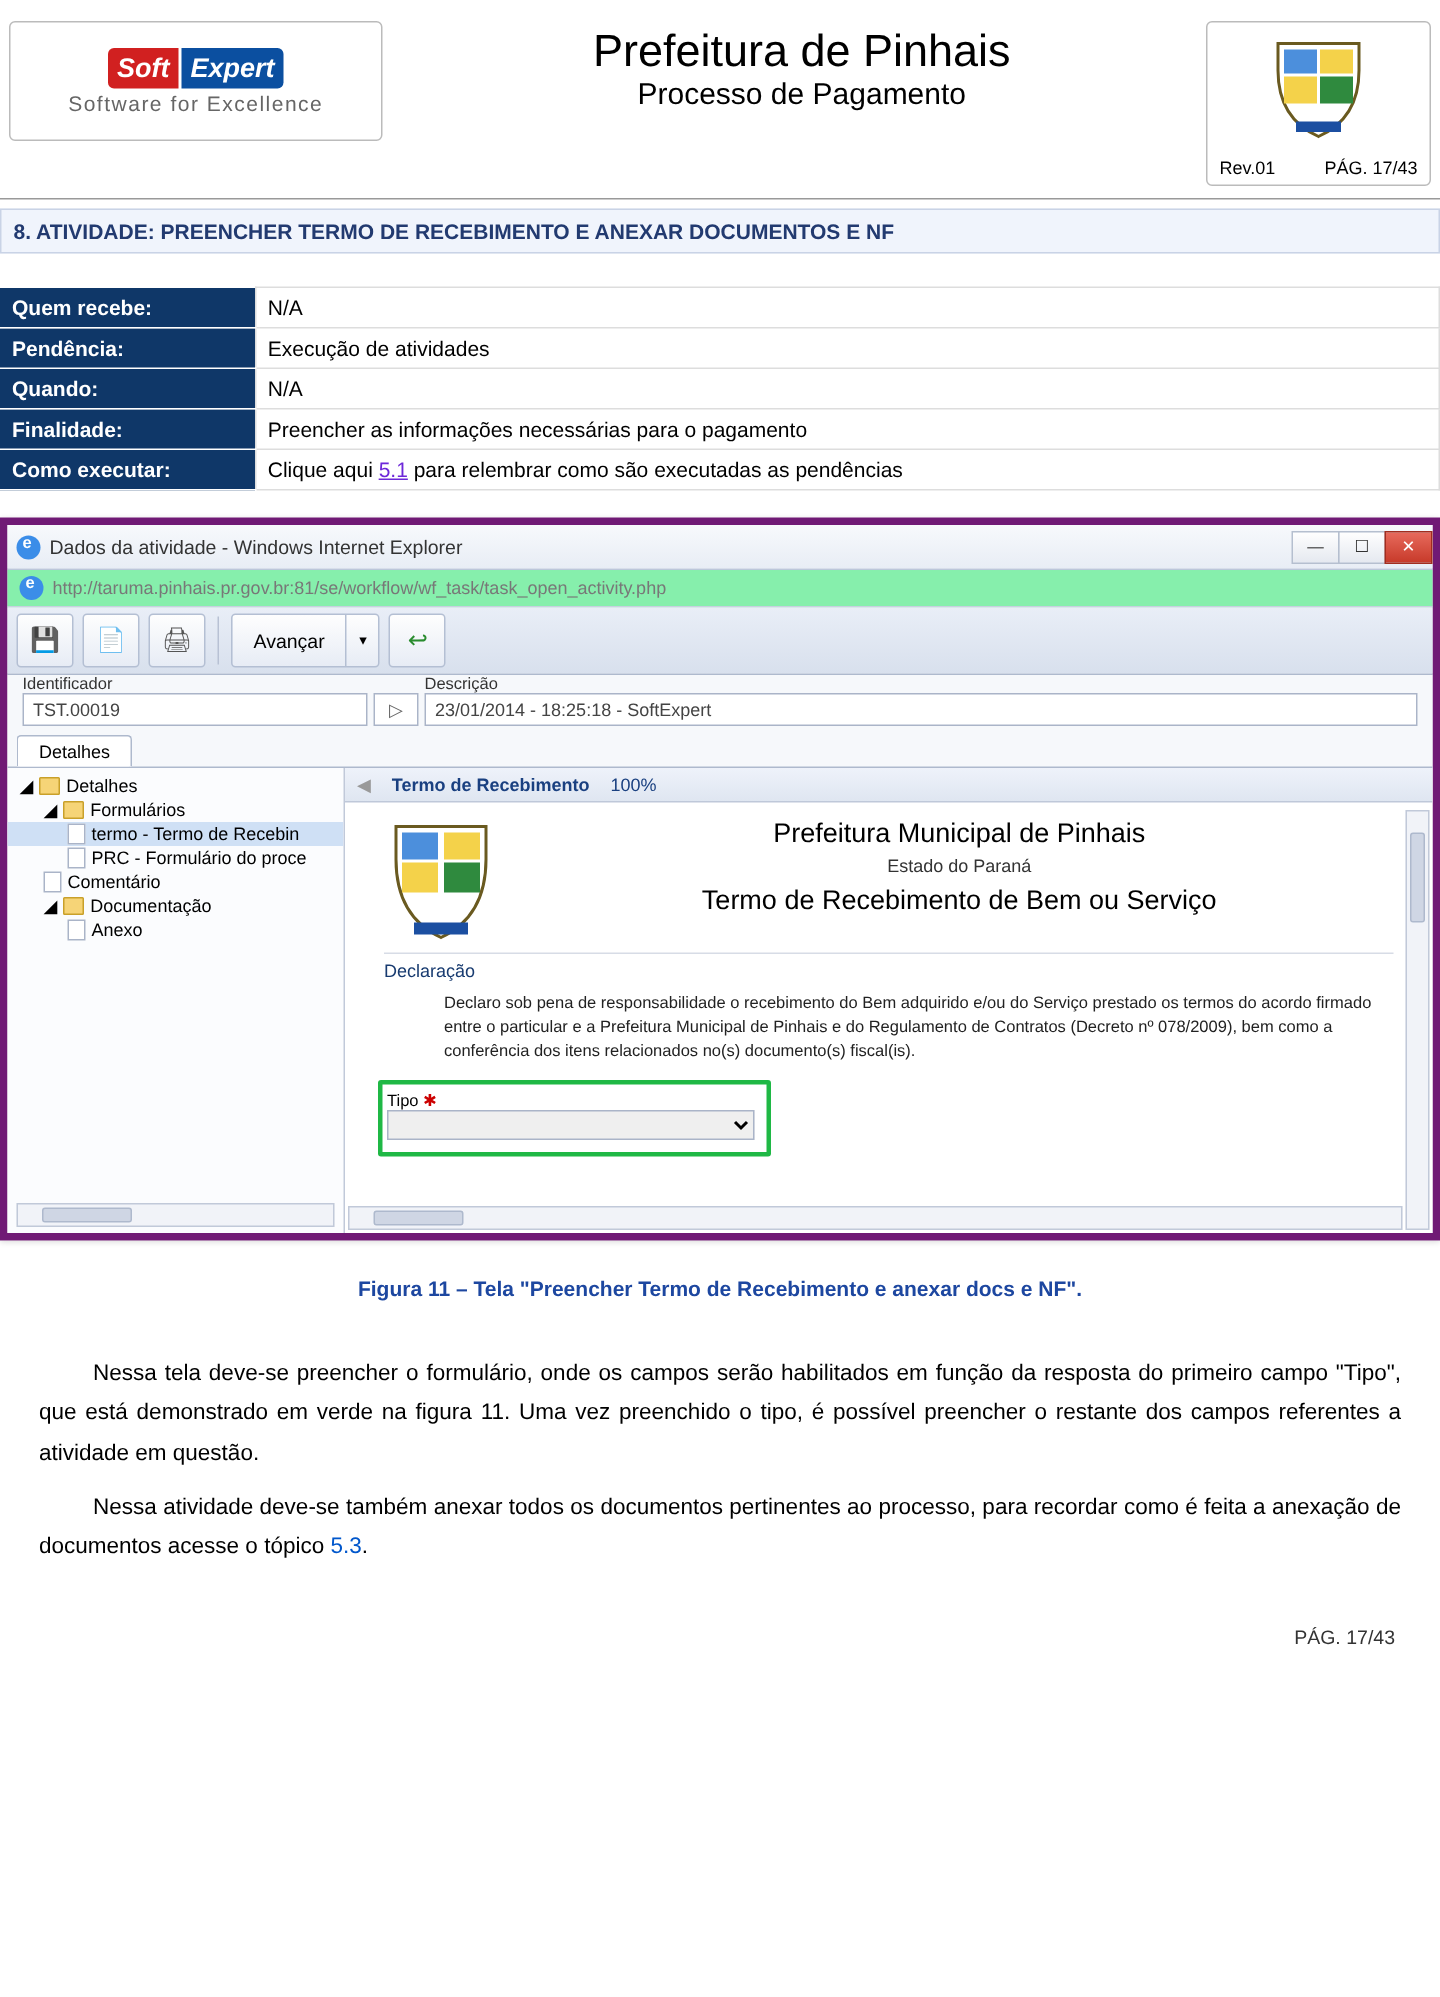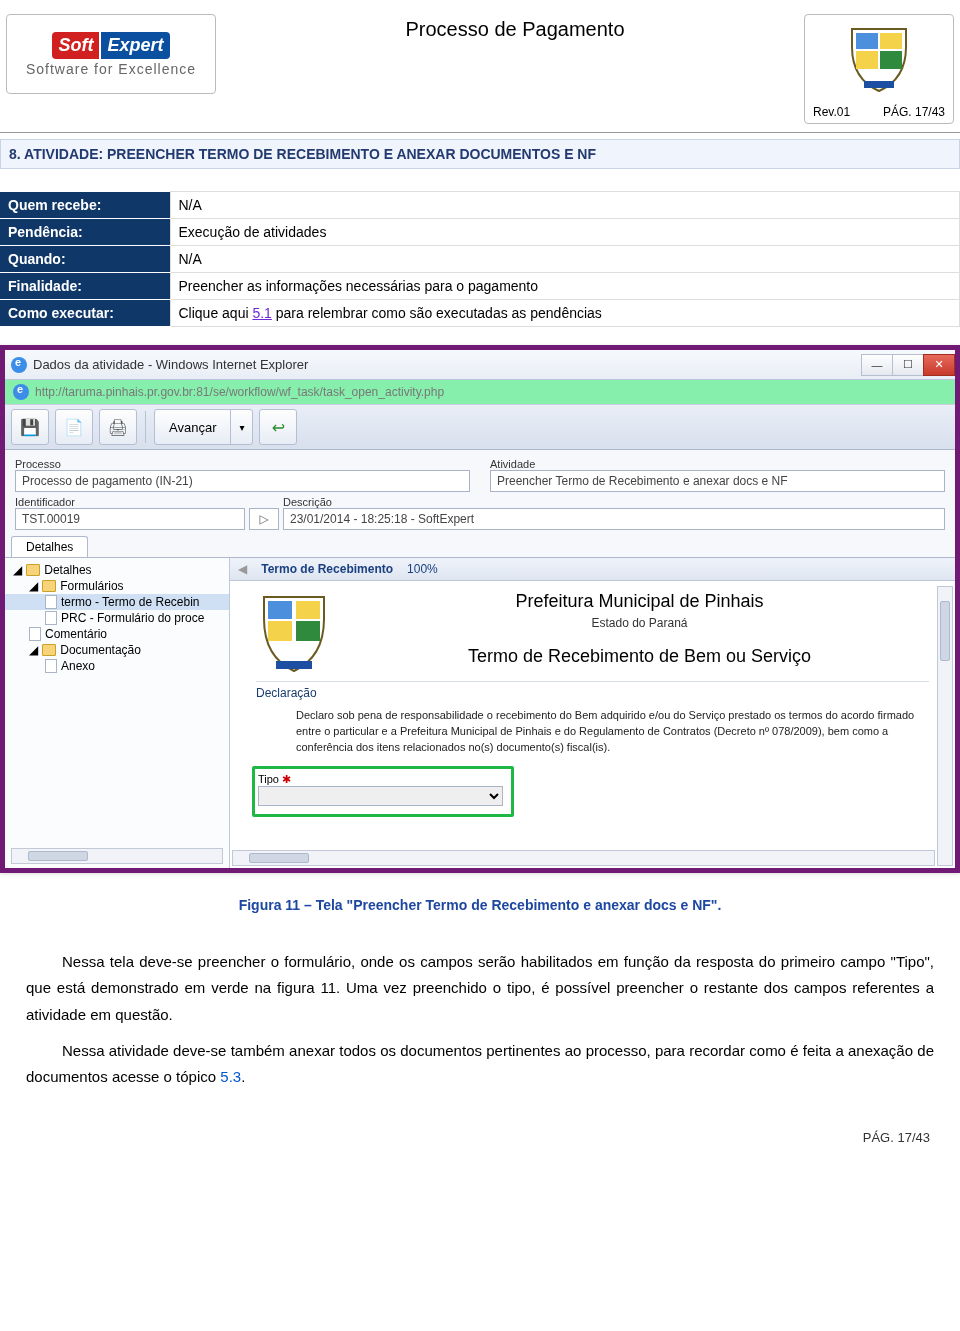--- a/index.html
+++ b/index.html
@@ -16,21 +16,21 @@
     display: flex;
     align-items: flex-start;
     padding: 14px 6px 8px 6px;
     position: relative;
     border-bottom: 1px solid #999;
   }
   .logo-box {
     border: 1px solid #bbb;
     border-radius: 4px;
     padding: 6px 10px;
-    width: 210px;
+    width: 249px;
     height: 80px;
     margin-right: 10px;
     display:flex;
     flex-direction:column;
     align-items:center;
     justify-content:center;
     background:#fff;
   }
   .soft-expert {
     display:flex; align-items:center; gap:2px;
@@ -196,21 +196,21 @@
     height:calc(100% - 28px);
     overflow:hidden;
   }
   .form-head {
     display:flex; gap:18px; align-items:flex-start;
   }
   .form-head .crest2{flex-shrink:0;}
   .form-head .txts{flex:1;text-align:center;}
   .form-head .t1{font-size:18px;}
   .form-head .t2{font-size:12px;margin-top:4px;color:#333;}
-  .form-head .t3{font-size:18px;margin-top:16px;}
+  .form-head .t3{font-size:18px;margin-top:6px;}
   .num { text-align:right; font-size:11px; margin-top:6px;}
   .decl-label{font-size:12px;color:#183b70;margin-top:4px;border-top:1px solid #d7dce6;padding-top:4px;}
   .decl-text{font-size:11px;line-height:1.45;color:#222;margin:8px 0 10px 40px;}
   .tipo-box{
     border:3px solid #1fb845; border-radius:2px;
     padding:4px 8px 8px 3px; width:262px; margin-left:-4px;
   }
   .tipo-box .tl{font-size:11px;}
   .tipo-box .tl .req{color:#c00;}
   .tipo-box select{width:100%;height:20px;border:1px solid #aab4c8;font-size:11px;}
@@ -242,20 +242,21 @@
 
 <div class="doc-header">
   <div class="logo-box">
     <div class="soft-expert">
       <span class="soft">Soft</span>
       <span class="expert">Expert</span>
     </div>
     <div class="sfe-sub">Software for Excellence</div>
   </div>
   <div class="title-block">
+    <h1>Prefeitura de Pinhais</h1>
     <h2>Processo de Pagamento</h2>
   </div>
   <div class="crest-box">
     <div class="crest">
       <svg class="crest-svg" width="74" height="74" viewBox="0 0 74 74">
         <path d="M10 8 h54 v18 q0 32 -27 44 q-27 -12 -27 -44 Z" fill="#fff" stroke="#6a5a20" stroke-width="2"></path>
         <rect x="14" y="12" width="22" height="16" fill="#4c8fdc"></rect>
         <rect x="38" y="12" width="22" height="16" fill="#f4d24a"></rect>
         <rect x="14" y="30" width="22" height="18" fill="#f4d24a"></rect>
         <rect x="38" y="30" width="22" height="18" fill="#2f8a3e"></rect>
@@ -322,30 +323,20 @@
     <div class="tb-btn" style="color:#777;">📄</div>
     <div class="tb-btn" style="color:#555;">🖨</div>
     <div class="tb-sep"></div>
     <div class="tb-combo">
       <span>Avançar</span>
       <span class="dd">▾</span>
     </div>
     <div class="tb-btn" style="color:#2a8c2f;">↩</div>
   </div>
 
-  <div class="field-grid">
-    <div class="fg-item">
-      <div class="fg-label">Processo</div>
-      <div class="fg-input">Processo de pagamento (IN-21)</div>
-    </div>
-    <div class="fg-item">
-      <div class="fg-label">Atividade</div>
-      <div class="fg-input">Preencher Termo de Recebimento e anexar docs e NF</div>
-    </div>
-  </div>
   <div class="id-row">
     <div class="fg-item">
       <div class="fg-label">Identificador</div>
       <div class="fg-input">TST.00019</div>
     </div>
     <div class="fg-item">
       <div class="fg-label">&nbsp;</div>
       <div class="fg-input btnish">▷</div>
     </div>
     <div class="fg-item">

